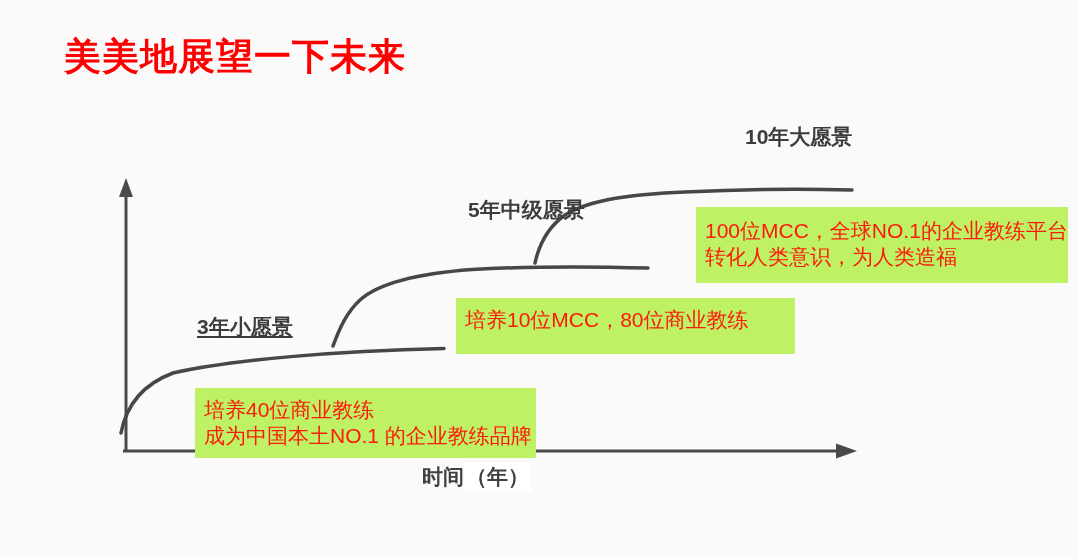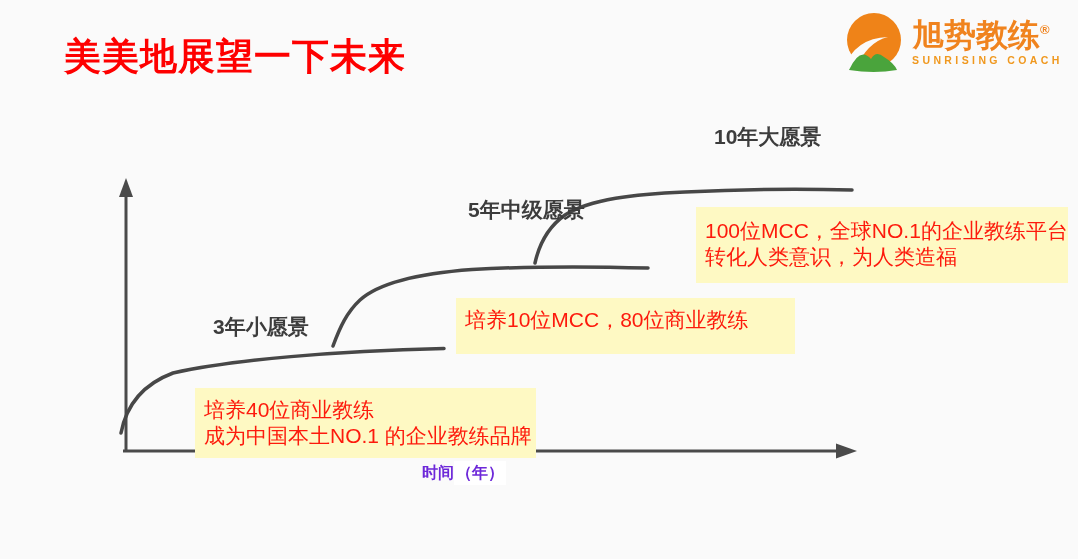--- a/index.html
+++ b/index.html
@@ -63,68 +63,57 @@
     width: 1078px;
     height: 559px;
   }
   .stage-label {
     position: absolute;
     font-size: 21px;
     font-weight: 700;
     color: #3c3c3c;
     white-space: nowrap;
   }
-  .stage-label-1 { left: 213px; top: 313px; }
+  .stage-label-1 { left: 197px; top: 313px; text-decoration: underline; }
   .stage-label-2 { left: 468px; top: 196px; }
-  .stage-label-3 { left: 714px; top: 123px; }
+  .stage-label-3 { left: 745px; top: 123px; }
   .note-box {
     position: absolute;
     box-sizing: border-box;
-    background: #fef9c3;
+    background: #bef264;
     color: #fd1a0c;
     font-size: 21px;
     line-height: 26px;
     padding: 9px 9px;
     white-space: nowrap;
   }
   .note-box-1 { left: 195px; top: 380px; width: 341px; height: 70px; margin-top: 8px; }
   .note-box-2 { left: 456px; top: 298px; width: 339px; height: 56px; }
   .note-box-3 { left: 696px; top: 207px; width: 372px; height: 76px; padding-top: 11px; }
   .axis-label {
     position: absolute;
     left: 422px;
     top: 463px;
-    font-size: 16px;
+    font-size: 21px;
     font-weight: 700;
-    color: #6d28d9;
+    color: #404040;
     white-space: nowrap;
   }
   .axis-label .year-part {
     background: #ffffff;
     padding: 3px 2px 4px 2px;
   }
 </style>
 </head>
 <body>
 
 <div class="slide">
 
   <div class="title">美美地展望一下未来</div>
 
-  <div class="logo">
-    <svg class="logo-icon" viewBox="0 0 66 62">
-      <circle cx="34" cy="28" r="27" fill="#ef8318"></circle>
-      <path d="M 4 56 Q 15 26 48 25 Q 27 30 15 58 Z" fill="#fafafa"></path>
-      <path d="M 9 58 Q 20 34 31 47 Q 36 38 44 45 Q 54 51 57 58 Q 34 62 9 58 Z" fill="#4aa43c"></path>
-    </svg>
-    <div class="logo-text">
-      <div class="logo-name-row"><span>旭势教练</span><span class="logo-reg">®</span></div>
-      <div class="logo-subtitle">SUNRISING COACH</div>
-    </div>
-  </div>
 
   <svg class="diagram-svg" viewBox="0 0 1078 559">
 
     <line x1="126" y1="451" x2="126" y2="196" stroke="#4a4a4a" stroke-width="3"></line>
     <polygon points="126,178 119,197 133,197" fill="#4a4a4a"></polygon>
 
     <line x1="123" y1="451" x2="839" y2="451" stroke="#4a4a4a" stroke-width="3"></line>
     <polygon points="857,451 836,443.5 836,458.5" fill="#4a4a4a"></polygon>
 
     <path d="M 121 433 C 126 407 141 385 173 373 C 235 359.5 335 351 444 348.5" fill="none" stroke="#474747" stroke-width="3.5" stroke-linecap="round"></path>

